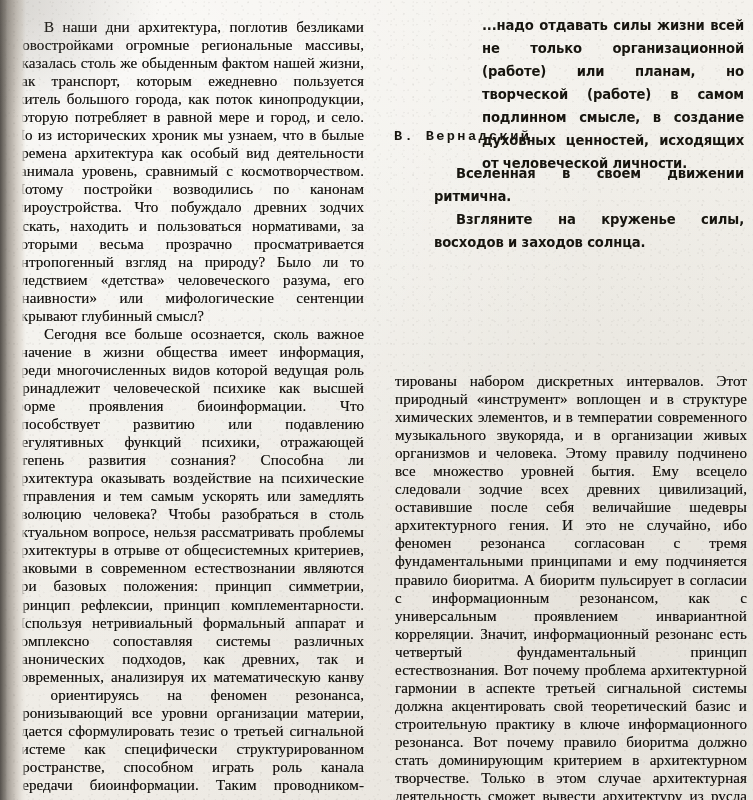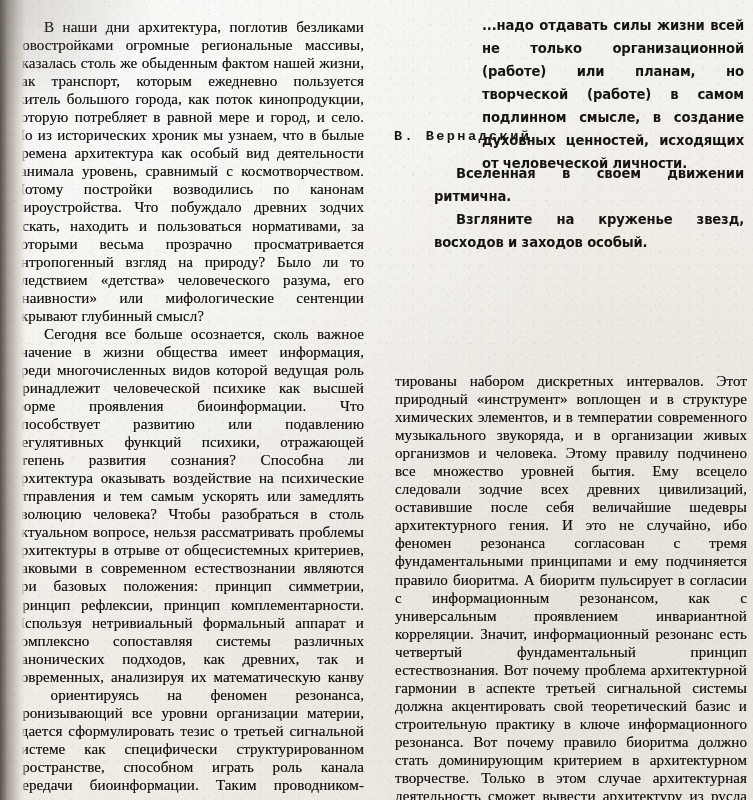--- a/index.html
+++ b/index.html
@@ -200,21 +200,21 @@
 
     <div class="epi-block-1">
       <p class="epigraph first-line-dots">...надо отдавать силы жизни всей не только организационной (работе) или планам, но творческой (работе) в самом подлинном смысле, в создание духовных ценностей, исходящих от человеческой личности.</p>
     </div>
     <div class="attr-1">
       <p class="attribution">В. Вернадский</p>
     </div>
 
     <div class="epi-block-2">
       <p class="epigraph indent">Вселенная в своем движении ритмична.</p>
-      <p class="epigraph indent">Взгляните на круженье звезд, восходов и заходов особый.</p>
+      <p class="epigraph indent">Взгляните на круженье силы, восходов и заходов солнца.</p>
     </div>
     <div class="attr-2">
     </div>
 
     <div class="right-body">
       <p class="body-text">тированы набором дискретных интервалов. Этот природный «инструмент» воплощен и в структуре химических элементов, и в температии современного музыкального звукоряда, и в организации живых организмов и человека. Этому правилу подчинено все множество уровней бытия. Ему всецело следовали зодчие всех древних цивилизаций, оставившие после себя величайшие шедевры архитектурного гения. И это не случайно, ибо феномен резонанса согласован с тремя фундаментальными принципами и ему подчиняется правило биоритма. А биоритм пульсирует в согласии с информационным резонансом, как с универсальным проявлением инвариантной корреляции. Значит, информационный резонанс есть четвертый фундаментальный принцип естествознания. Вот почему проблема архитектурной гармонии в аспекте третьей сигнальной системы должна акцентировать свой теоретический базис и строительную практику в ключе информационного резонанса. Вот почему правило биоритма должно стать доминирующим критерием в архитектурном творчестве. Только в этом случае архитектурная деятельность сможет вывести архитектуру из русла жгучих проблем экологии.</p>
     </div>
   </div>
 
   <div class="corner-shade"></div>

